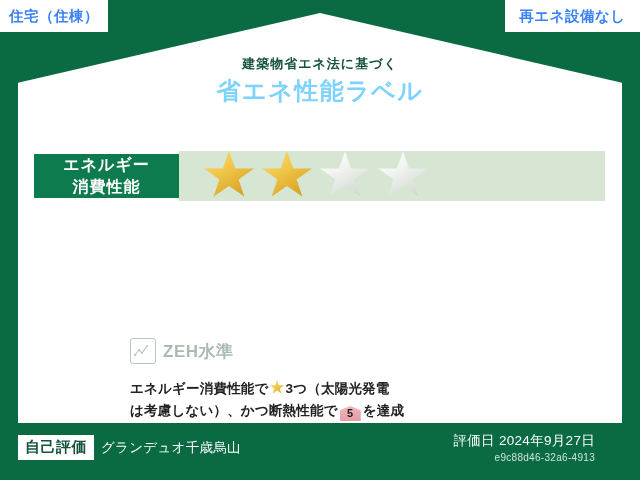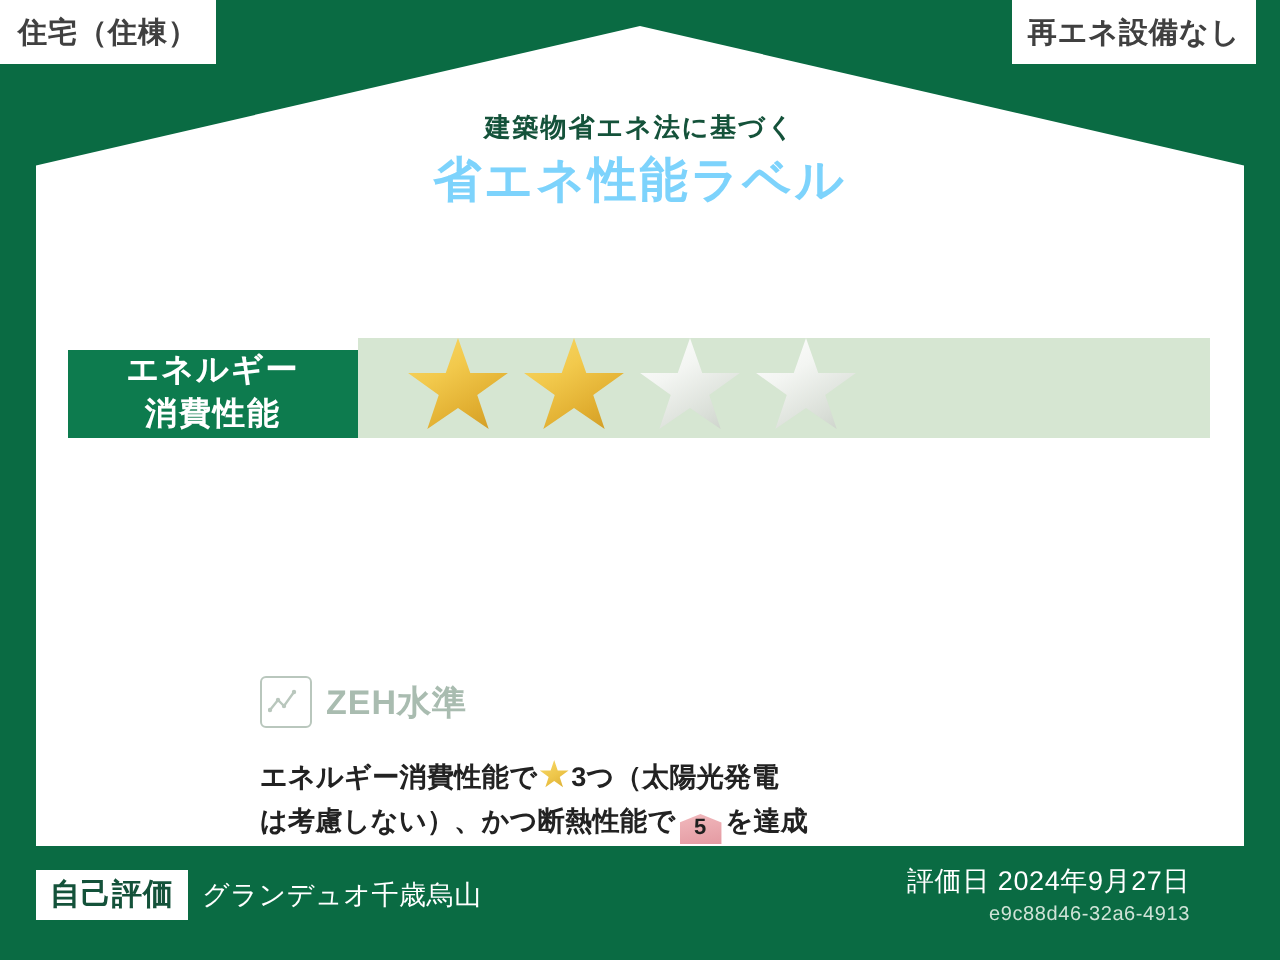--- a/index.html
+++ b/index.html
@@ -9,27 +9,27 @@
     background:#0a6b43;
   }
   #label-root{
     position:relative;width:640px;height:480px;
     background:#0a6b43;
   }
 
   
   .corner-tag{
     position:absolute;top:0;
-    background:#ffffff;color:#404040;
+    background:#ffffff;color:#3b82f6;
     font-weight:bold;font-size:14.5px;letter-spacing:.5px;
     display:flex;align-items:center;justify-content:center;
     height:32px;
   }
   #tag-left{left:0;width:108px;}
-  #tag-right{right:12px;width:122px;}
+  #tag-right{right:0;width:135px;}
 
   
   #pentagon{
     position:absolute;left:18px;top:13px;width:604px;height:410px;
     background:#ffffff;
     clip-path:polygon(0% 17.0%, 50% 0%, 100% 17.0%, 100% 100%, 0% 100%);
   }
 
   
   #title-block{
@@ -40,21 +40,21 @@
     line-height:18px;
   }
   #title-main{
     color:#7dd3fc;font-size:24px;font-weight:bold;letter-spacing:1.5px;
     line-height:32px;margin-top:2px;
   }
 
   
   .perf-row{
     position:absolute;left:34px;width:571px;height:86px;
-    display:flex;align-items:flex-end;
+    display:flex;align-items:center;
   }
   #row-energy{top:133px;}
   #row-insul{top:237px;height:66px;}
 
   .perf-key{
     width:145px;flex:0 0 145px;
     background:#0d7b4e;color:#ffffff;
     display:flex;flex-direction:column;align-items:center;justify-content:center;
     font-weight:bold;font-size:16px;line-height:22px;letter-spacing:1px;
     text-align:center;

